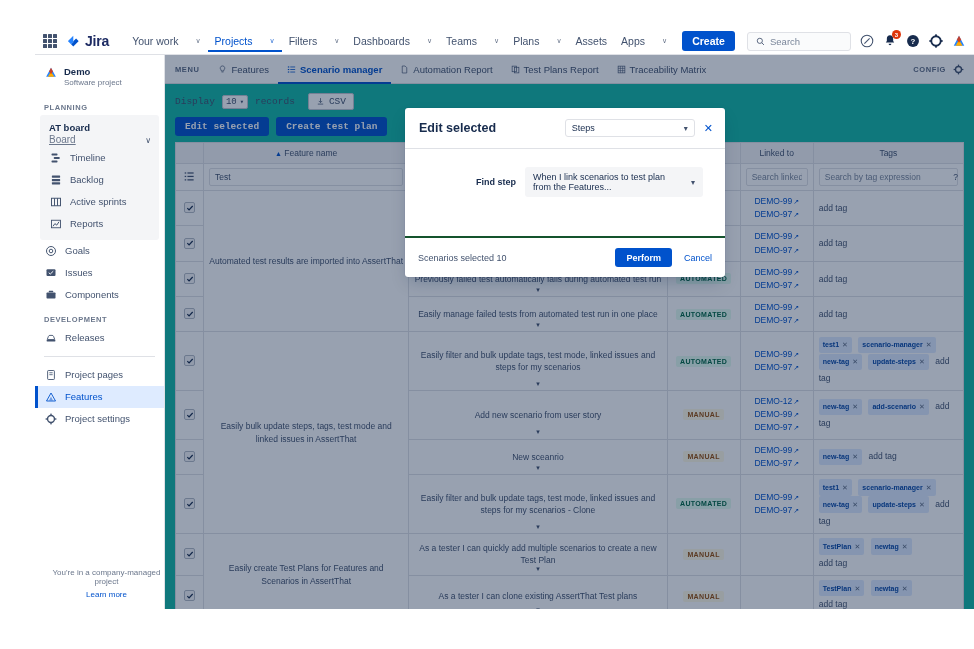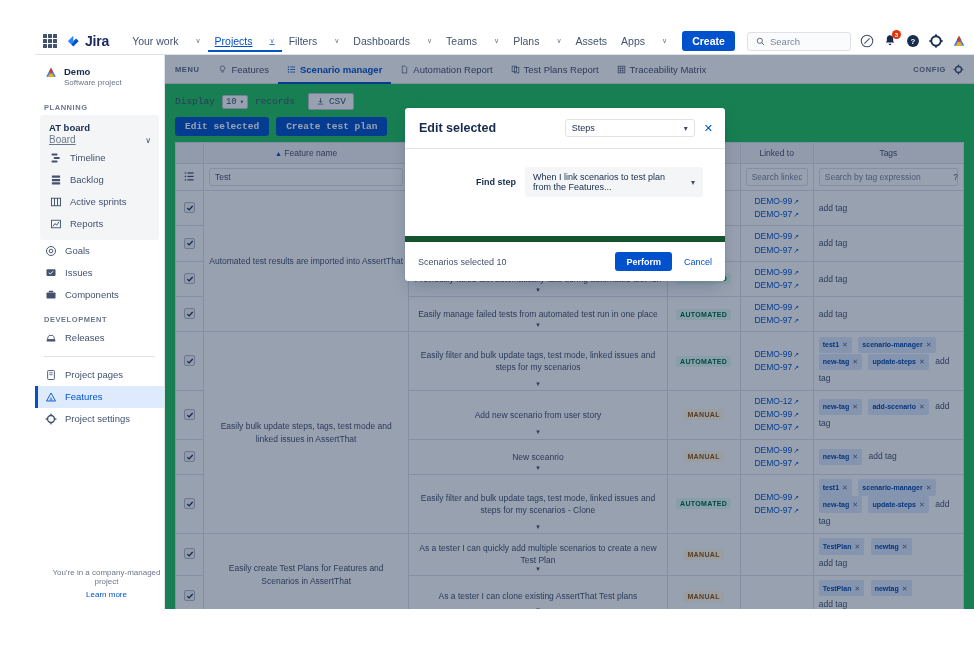--- a/index.html
+++ b/index.html
@@ -21,21 +21,21 @@
   .grid-icon { width:14px; height:14px; display:grid; grid-template-columns:repeat(3,1fr);
     grid-template-rows:repeat(3,1fr); gap:1.5px; margin-right:9px; cursor:pointer; }
   .grid-icon i { background:#42526e; border-radius:0.5px; display:block; }
   .brand { display:flex; align-items:center; margin-right:16px; cursor:pointer; }
   .brand-mark { width:15px; height:13px; margin-right:4px; }
   .brand-text { color:#1d2b63; font-size:14px; font-weight:700; letter-spacing:-0.2px; }
   .nav-item {
     font-size:10.5px; color:#42526e; padding:5px 7px; cursor:pointer;
     display:flex; align-items:center; gap:17px; white-space:nowrap;
   }
-  .nav-item.active { color:#0052cc; box-shadow: inset 0 -2px 0 #0052cc; text-decoration: underline; }
+  .nav-item.active { color:#0052cc; box-shadow: inset 0 -2px 0 #0052cc; }
   .caret { font-size:7px; opacity:.8; }
   .create-btn {
     background:#0052cc; color:#fff; font-size:10.5px; font-weight:600;
     padding:4px 10px; border-radius:3px; margin-left:8px; cursor:pointer;
   }
   .topnav-right { margin-left:auto; display:flex; align-items:center; gap:9px; }
   .search-box {
     display:flex; align-items:center; gap:5px; border:1px solid #dfe1e6;
     border-radius:3px; background:#fafbfc; padding:3px 8px; width:104px;
     cursor:text;
@@ -79,21 +79,21 @@
   .side-div { height:1px; background:#dfe1e6; margin:7px 9px; }
   .side-foot {
     position:absolute; bottom:10px; left:14px; right:0; text-align:center;
   }
   .side-foot .l1 { font-size:8px; color:#6b778c; }
   .side-foot .l2 { font-size:8px; color:#0052cc; margin-top:4px; cursor:pointer; }
 
   
   .main {
     position:absolute; left:165px; top:55px; width:809px; height:554px;
-    background:#22c55e; overflow:hidden;
+    background:#14b8a6; overflow:hidden;
   }
   .tabs-bar {
     display:flex; align-items:center; gap:0; height:29px; padding:0 10px;
     border-bottom:1px solid #dfe1e6; background:#fff;
   }
   .menu-word { font-size:7.5px; font-weight:700; letter-spacing:.6px; color:#5e6c84; margin-right:10px; }
   .tab {
     display:flex; align-items:center; gap:4px; font-size:9.5px; color:#42526e;
     padding:7px 9px; cursor:pointer; height:29px; white-space:nowrap;
   }
@@ -205,21 +205,21 @@
     font-size:9px; color:#172b4d; padding:4px 7px; display:flex; align-items:center;
     cursor:pointer;
   }
   .fselect .cv { margin-left:auto; font-size:8px; color:#42526e; padding-left:6px; }
   .finput-modal {
     flex:1; border:1.5px solid #4c9aff; border-radius:3px; background:#fff;
     font-size:9px; color:#172b4d; padding:3.5px 7px; outline:none;
     font-family:"Liberation Sans", sans-serif;
   }
   .modal-foot {
-    display:flex; align-items:center; padding:10px 13px; border-top:6px solid #14532d;
+    display:flex; align-items:center; padding:10px 13px; border-top:2px solid #14532d;
   }
   .sel-count { font-size:9px; color:#42526e; }
   .modal-actions { margin-left:auto; display:flex; align-items:center; gap:12px; }
   .perform-btn {
     background:#0052cc; color:#fff; font-size:9px; font-weight:700;
     padding:4.5px 11px; border-radius:3px; cursor:pointer;
   }
   .cancel-btn { color:#0052cc; font-size:9px; cursor:pointer; }
 </style>
 </head>

